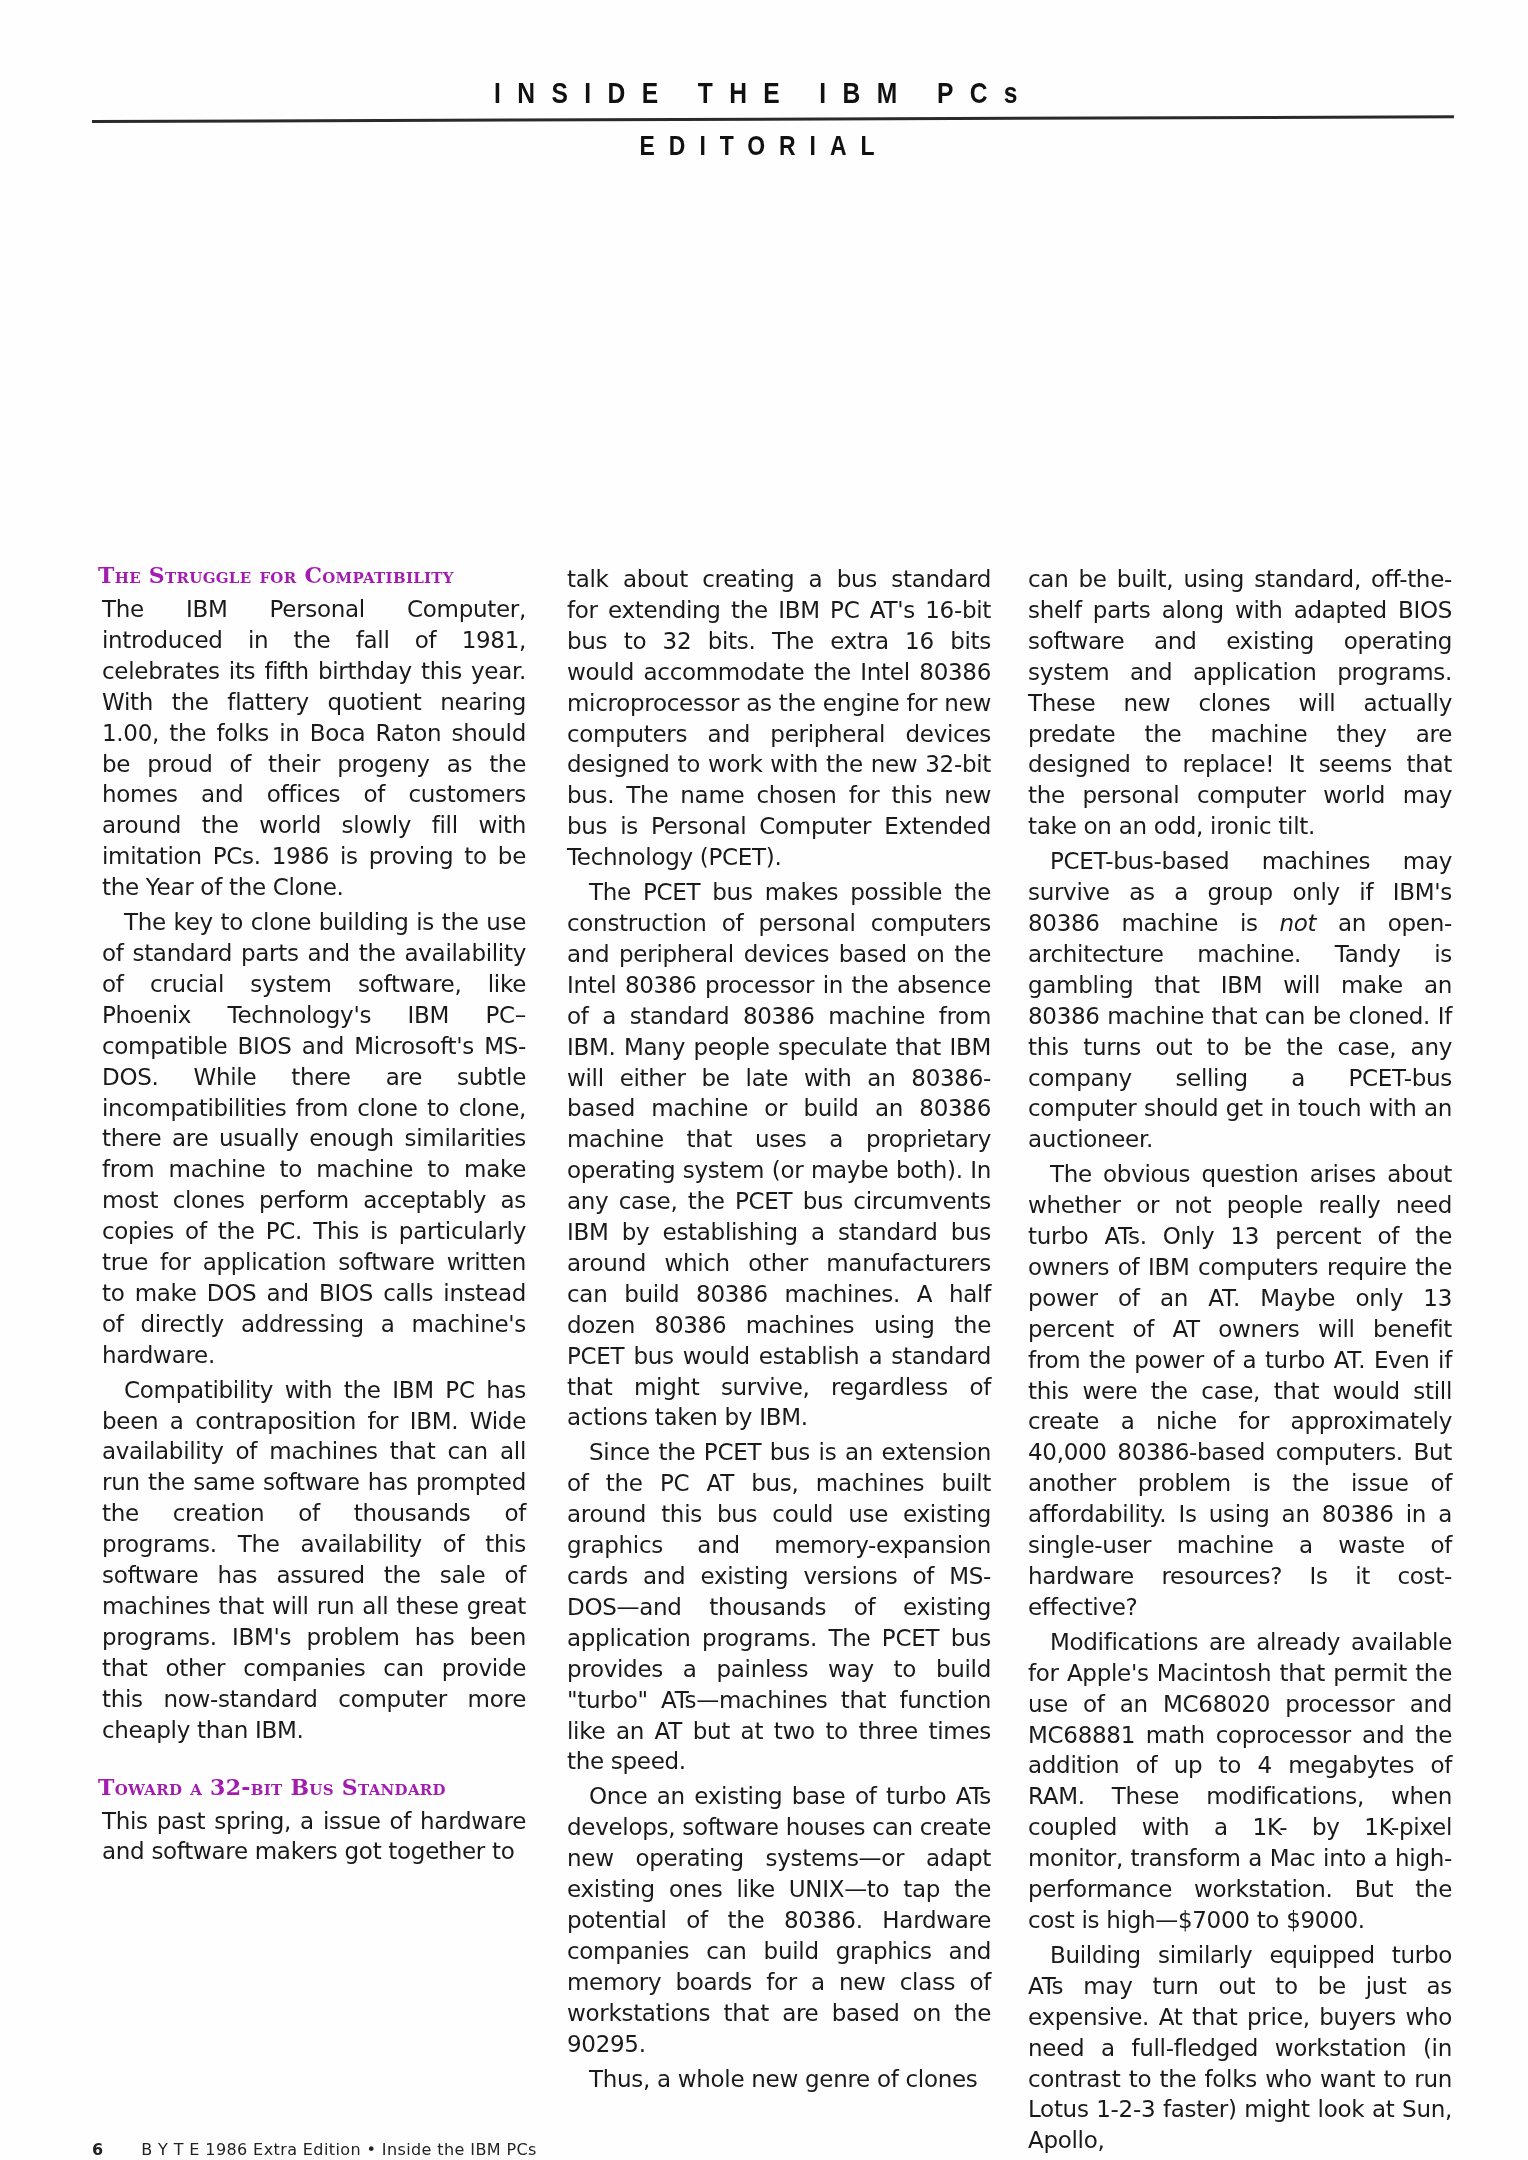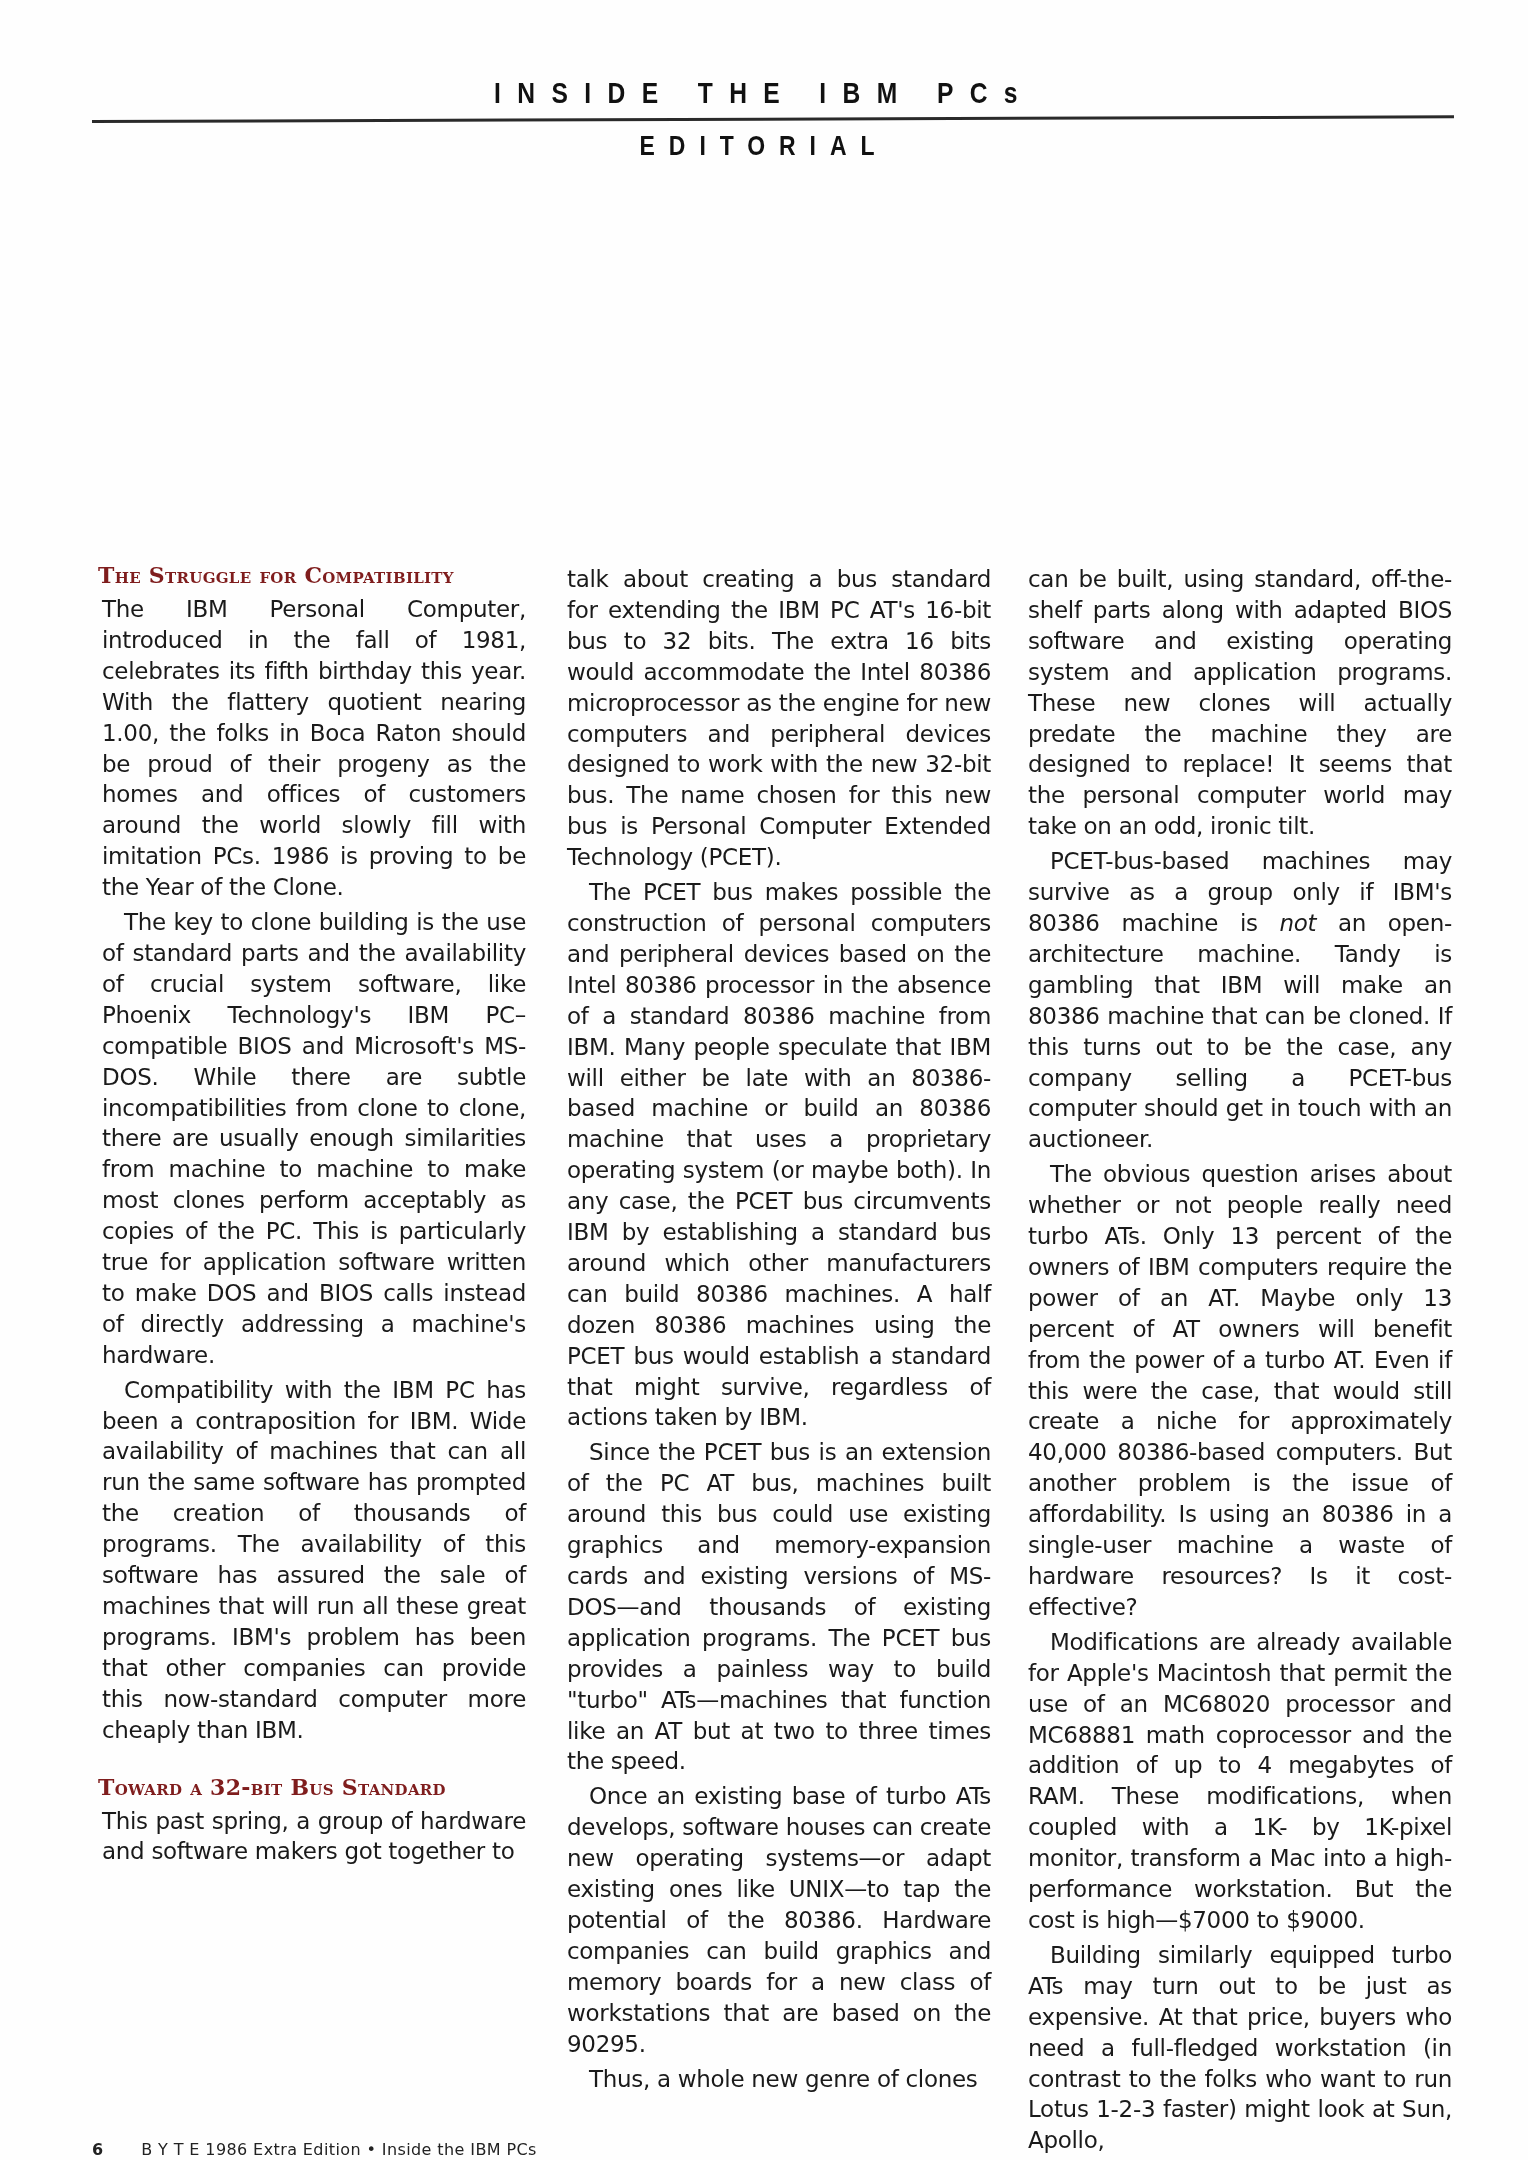--- a/index.html
+++ b/index.html
@@ -65,21 +65,21 @@
     .col p { margin: 4px; text-indent: 0; }
     .col p.indent { text-indent: 22px; }
     .subhead {
       font-family: "DejaVu Serif", serif;
       font-weight: bold;
       font-size: 22px;
       line-height: 30px;
       font-variant: small-caps;
       letter-spacing: 0.3px;
       text-align: left;
-      color: #7f1d1d;
+      color: #a21caf;
     }
     .subhead.second { margin-top: 26px; }
     .continued {
       text-align: right;
       font-style: italic;
       font-size: 16px;
       margin-top: 12px;
     }
     em.emph { font-style: italic; }
     .footer {
@@ -101,21 +101,21 @@
 <div class="running-head">INSIDE THE IBM PCs</div>
 <div class="rule"></div>
 <div class="section-label">EDITORIAL</div>
 
 <div class="col col1">
   <div class="subhead">The Struggle for Compatibility</div>
   <p>The IBM Personal Computer, introduced in the fall of 1981, celebrates its fifth birthday this year. With the flattery quotient nearing 1.00, the folks in Boca Raton should be proud of their progeny as the homes and offices of customers around the world slowly fill with imitation PCs. 1986 is proving to be the Year of the Clone.</p>
   <p class="indent">The key to clone building is the use of standard parts and the availability of crucial system software, like Phoenix Technology's IBM PC–compatible BIOS and Microsoft's MS-DOS. While there are subtle incompatibilities from clone to clone, there are usually enough similarities from machine to machine to make most clones perform acceptably as copies of the PC. This is particularly true for application software written to make DOS and BIOS calls instead of directly addressing a machine's hardware.</p>
   <p class="indent">Compatibility with the IBM PC has been a contraposition for IBM. Wide availability of machines that can all run the same software has prompted the creation of thousands of programs. The availability of this software has assured the sale of machines that will run all these great programs. IBM's problem has been that other companies can provide this now-standard computer more cheaply than IBM.</p>
   <div class="subhead second">Toward a 32-bit Bus Standard</div>
-  <p>This past spring, a group of hardware and software makers got together to</p>
+  <p>This past spring, a issue of hardware and software makers got together to</p>
 </div>
 
 <div class="col col2">
   <p>talk about creating a bus standard for extending the IBM PC AT's 16-bit bus to 32 bits. The extra 16 bits would accommodate the Intel 80386 microprocessor as the engine for new computers and peripheral devices designed to work with the new 32-bit bus. The name chosen for this new bus is Personal Computer Extended Technology (PCET).</p>
   <p class="indent">The PCET bus makes possible the construction of personal computers and peripheral devices based on the Intel 80386 processor in the absence of a standard 80386 machine from IBM. Many people speculate that IBM will either be late with an 80386-based machine or build an 80386 machine that uses a proprietary operating system (or maybe both). In any case, the PCET bus circumvents IBM by establishing a standard bus around which other manufacturers can build 80386 machines. A half dozen 80386 machines using the PCET bus would establish a standard that might survive, regardless of actions taken by IBM.</p>
   <p class="indent">Since the PCET bus is an extension of the PC AT bus, machines built around this bus could use existing graphics and memory-expansion cards and existing versions of MS-DOS—and thousands of existing application programs. The PCET bus provides a painless way to build "turbo" ATs—machines that function like an AT but at two to three times the speed.</p>
   <p class="indent">Once an existing base of turbo ATs develops, software houses can create new operating systems—or adapt existing ones like UNIX—to tap the potential of the 80386. Hardware companies can build graphics and memory boards for a new class of workstations that are based on the 90295.</p>
   <p class="indent">Thus, a whole new genre of clones</p>
 </div>
 

